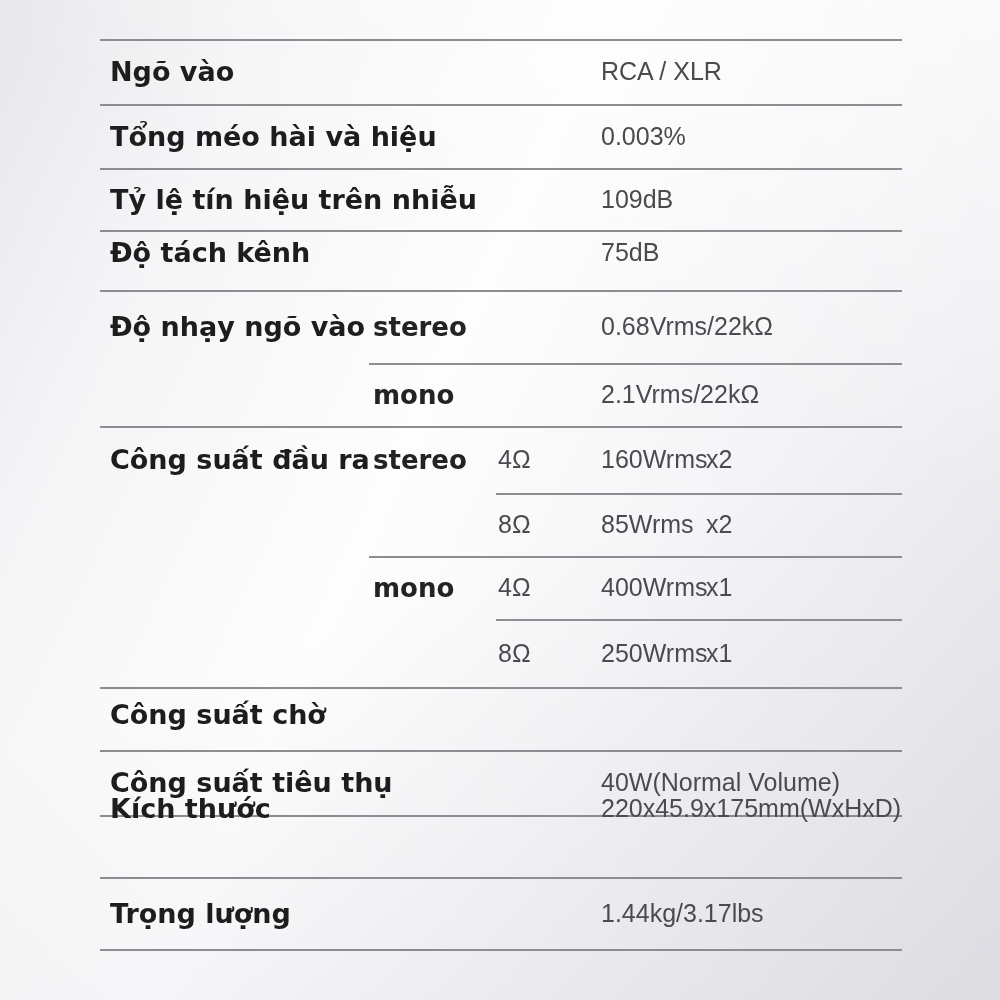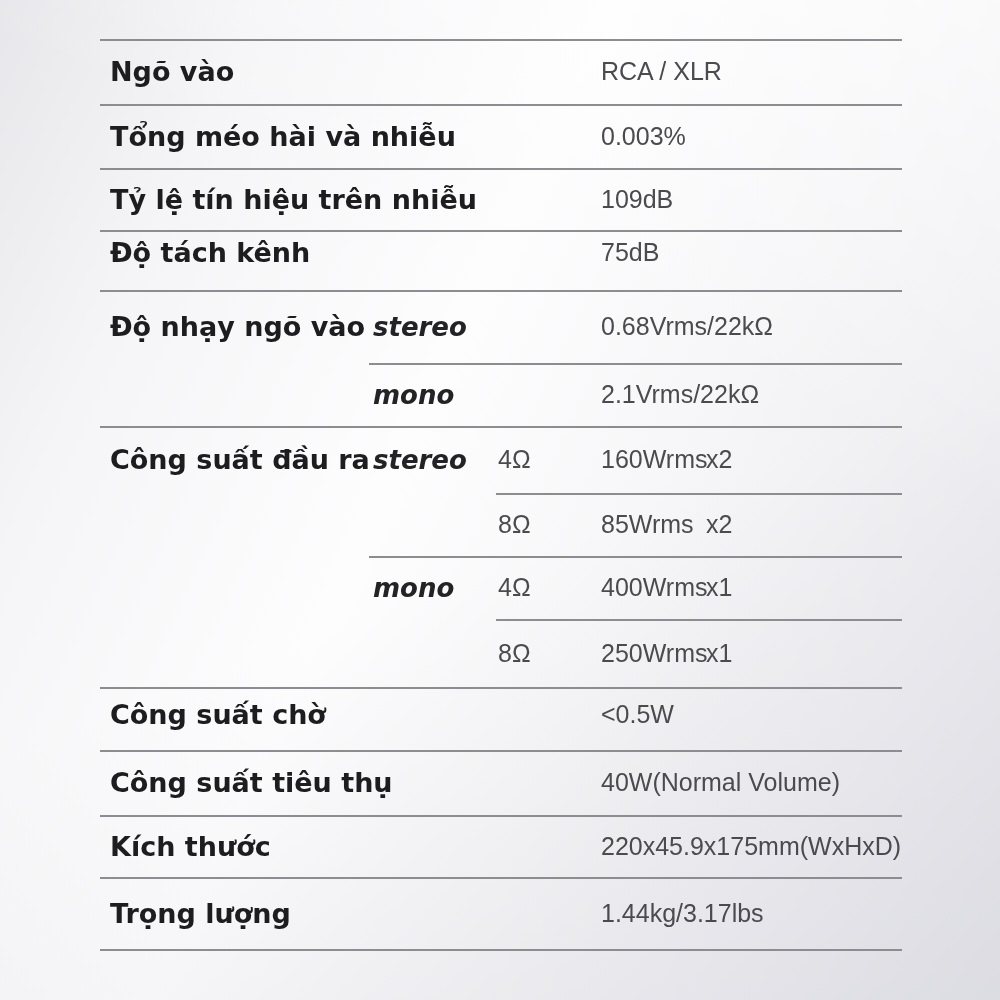--- a/index.html
+++ b/index.html
@@ -20,21 +20,20 @@
   .cell{
     position:absolute;display:flex;align-items:center;white-space:nowrap;
   }
   .label{
     left:110px;font-size:27px;font-weight:700;color:#1d1d1f;
     font-family:"DejaVu Sans", sans-serif;
   }
   .sublabel{
     left:373px;font-size:26px;font-weight:700;color:#232325;
     font-family:"DejaVu Sans", sans-serif;
-    font-style:italic;
   }
   .ohm{
     left:498px;font-size:25px;font-weight:400;color:#4b4b4f;
     font-family:Liberation Sans, sans-serif;
   }
   .value{
     left:601px;font-size:25px;font-weight:400;color:#4b4b4f;
     font-family:"Liberation Sans","DejaVu Sans",sans-serif;
   }
   .mult{
@@ -47,21 +46,21 @@
   .r2 {top:168px;height:62px;}
   .r3 {top:230px;height:44px;}
   .r4a{top:290px;height:73px;}
   .r4b{top:363px;height:63px;}
   .r5a{top:426px;height:67px;}
   .r5b{top:493px;height:63px;}
   .r5c{top:556px;height:63px;}
   .r5d{top:619px;height:68px;}
   .r6 {top:687px;height:54px;}
   .r7 {top:750px;height:65px;}
-  .r8 {top:815px;height:62px;}
+  .r8 {top:777px;height:62px;}
   .r9 {top:877px;height:72px;}
   
   .full{left:100px;width:802px;}
   .lvl2{left:369px;width:533px;}
   .lvl3{left:496px;width:406px;}
 </style>
 </head>
 <body>
 
 <div class="page">
@@ -80,21 +79,21 @@
 
   <div class="hline lvl2" style="top:363px"></div>
   <div class="hline lvl2" style="top:556px"></div>
 
   <div class="hline lvl3" style="top:493px"></div>
   <div class="hline lvl3" style="top:619px"></div>
 
   <div class="cell label r0">Ngõ vào</div>
   <div class="cell value r0">RCA / XLR</div>
 
-  <div class="cell label r1">Tổng méo hài và nhiễu</div>
+  <div class="cell label r1">Tổng méo hài và hiệu</div>
   <div class="cell value r1">0.003%</div>
 
   <div class="cell label r2">Tỷ lệ tín hiệu trên nhiễu</div>
   <div class="cell value r2">109dB</div>
 
   <div class="cell label r3">Độ tách kênh</div>
   <div class="cell value r3">75dB</div>
 
   <div class="cell label r4a">Độ nhạy ngõ vào</div>
   <div class="cell sublabel r4a">stereo</div>
@@ -115,21 +114,20 @@
   <div class="cell sublabel r5c">mono</div>
   <div class="cell ohm r5c">4Ω</div>
   <div class="cell value r5c">400Wrms</div>
   <div class="cell mult r5c">x1</div>
 
   <div class="cell ohm r5d">8Ω</div>
   <div class="cell value r5d">250Wrms</div>
   <div class="cell mult r5d">x1</div>
 
   <div class="cell label r6">Công suất chờ</div>
-  <div class="cell value r6">&lt;0.5W</div>
 
   <div class="cell label r7">Công suất tiêu thụ</div>
   <div class="cell value r7">40W(Normal Volume)</div>
 
   <div class="cell label r8">Kích thước</div>
   <div class="cell value r8">220x45.9x175mm(WxHxD)</div>
 
   <div class="cell label r9">Trọng lượng</div>
   <div class="cell value r9">1.44kg/3.17lbs</div>
 

